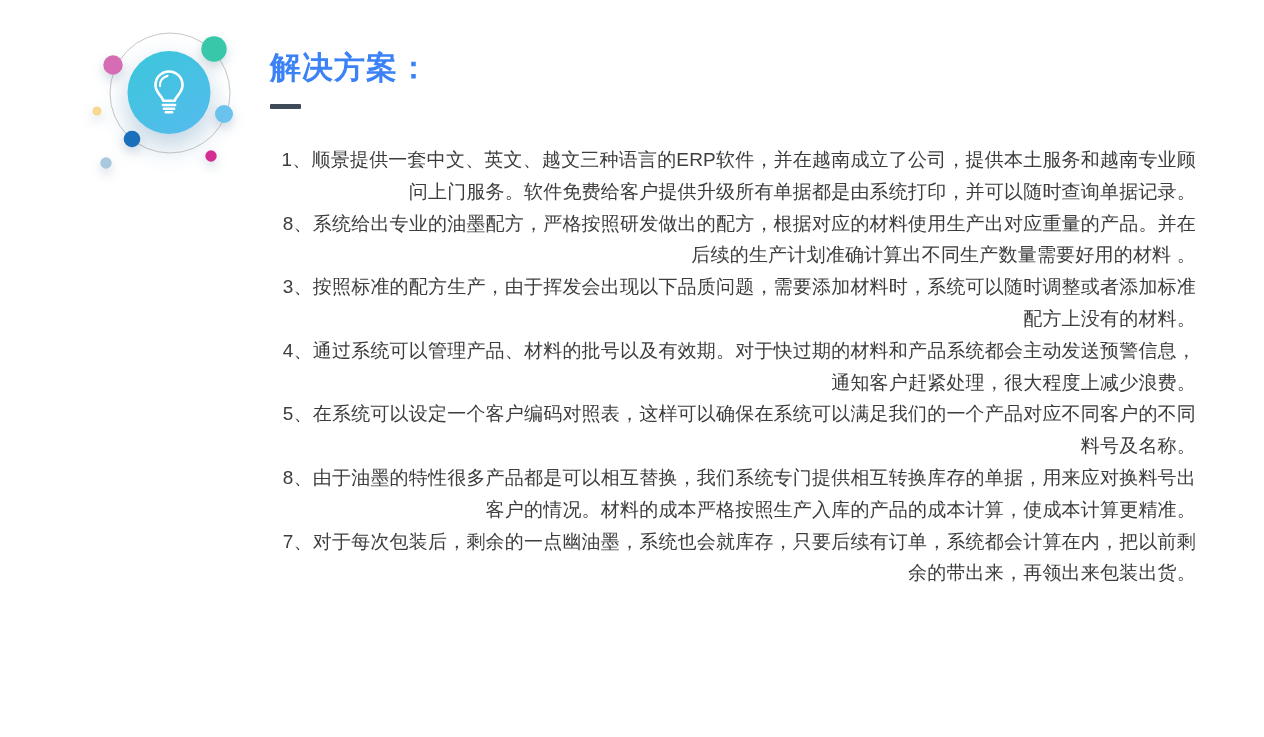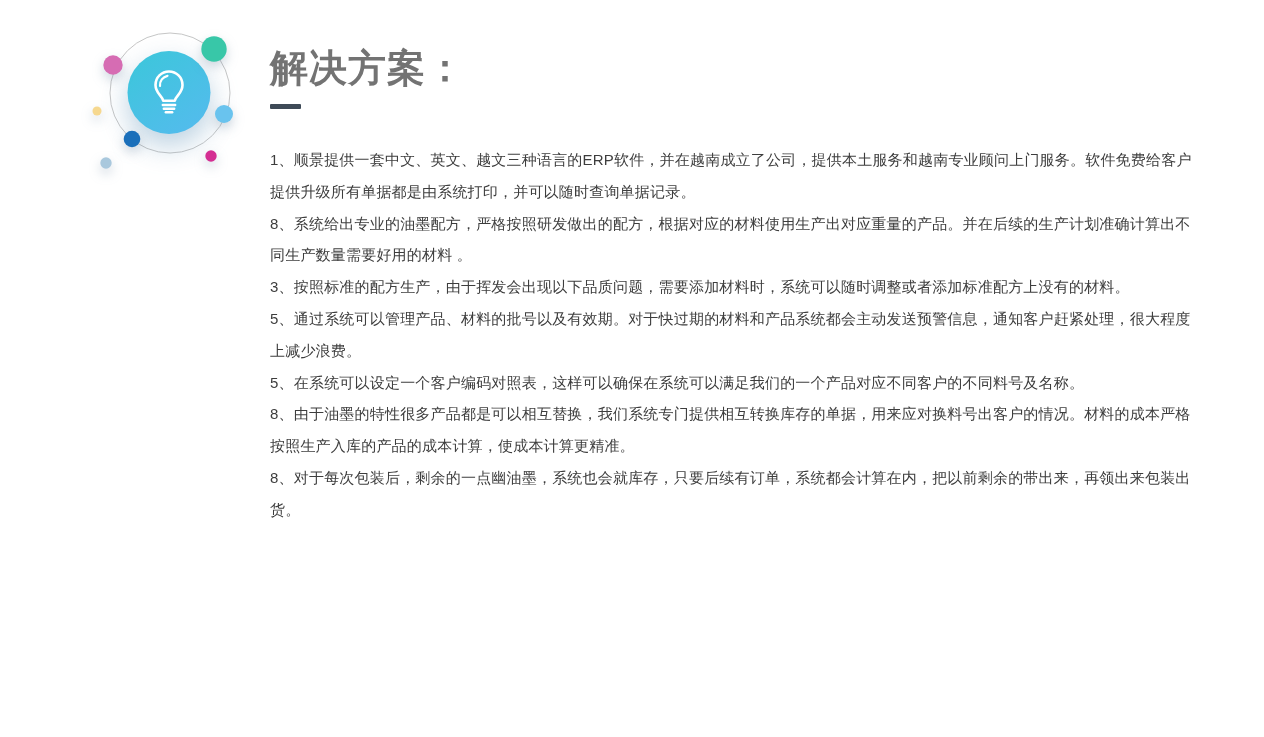--- a/index.html
+++ b/index.html
@@ -21,41 +21,42 @@
   .dot { filter: drop-shadow(0 5px 6px rgba(90, 120, 150, 0.30)); }
   .bulb path { fill: none; stroke: #ffffff; stroke-linecap: round; stroke-linejoin: round; }
   .bulb .outline { stroke-width: 2.6; }
   .bulb .ridge   { stroke-width: 2.4; }
   .bulb .shine   { stroke-width: 2.2; }
 
   .title {
     position: absolute;
     left: 270px; top: 48px;
     margin: 0;
-    font-size: 38px;
+    font-size: 31px;
     line-height: 40px;
     font-weight: 700;
-    color: #737373;
+    color: #3b82f6;
     letter-spacing: 1px;
   }
   .title-underline {
     position: absolute;
     left: 270px; top: 104px;
     width: 31px; height: 5px;
     border-radius: 1px;
   }
 
   .content {
     position: absolute;
     left: 270px; top: 144px;
     width: 926px;
-    font-size: 15px;
+    font-size: 19px;
     line-height: 31.8px;
     color: #3d3d3d;
     letter-spacing: 0.2px;
+    text-align: right;
   }
   .content p { margin: 0; }
 </style>
 </head>
 <body>
 
 <div class="deco">
   <svg width="160" height="170" viewBox="0 0 160 170" xmlns="http://www.w3.org/2000/svg">
     <defs>
       <linearGradient id="g1" x1="0%" y1="0%" x2="70%" y2="100%">
@@ -88,17 +89,17 @@
   </svg>
 </div>
 
 <h1 class="title">解决方案：</h1>
 <div class="title-underline" style="background: rgb(62, 74, 87);"></div>
 
 <div class="content">
   <p>1、顺景提供一套中文、英文、越文三种语言的ERP软件，并在越南成立了公司，提供本土服务和越南专业顾问上门服务。软件免费给客户提供升级所有单据都是由系统打印，并可以随时查询单据记录。</p>
   <p>8、系统给出专业的油墨配方，严格按照研发做出的配方，根据对应的材料使用生产出对应重量的产品。并在后续的生产计划准确计算出不同生产数量需要好用的材料 。</p>
   <p>3、按照标准的配方生产，由于挥发会出现以下品质问题，需要添加材料时，系统可以随时调整或者添加标准配方上没有的材料。</p>
-  <p>5、通过系统可以管理产品、材料的批号以及有效期。对于快过期的材料和产品系统都会主动发送预警信息，通知客户赶紧处理，很大程度上减少浪费。</p>
+  <p>4、通过系统可以管理产品、材料的批号以及有效期。对于快过期的材料和产品系统都会主动发送预警信息，通知客户赶紧处理，很大程度上减少浪费。</p>
   <p>5、在系统可以设定一个客户编码对照表，这样可以确保在系统可以满足我们的一个产品对应不同客户的不同料号及名称。</p>
   <p>8、由于油墨的特性很多产品都是可以相互替换，我们系统专门提供相互转换库存的单据，用来应对换料号出客户的情况。材料的成本严格按照生产入库的产品的成本计算，使成本计算更精准。</p>
-  <p>8、对于每次包装后，剩余的一点幽油墨，系统也会就库存，只要后续有订单，系统都会计算在内，把以前剩余的带出来，再领出来包装出货。</p>
+  <p>7、对于每次包装后，剩余的一点幽油墨，系统也会就库存，只要后续有订单，系统都会计算在内，把以前剩余的带出来，再领出来包装出货。</p>
 </div>
 
 </body></html>

